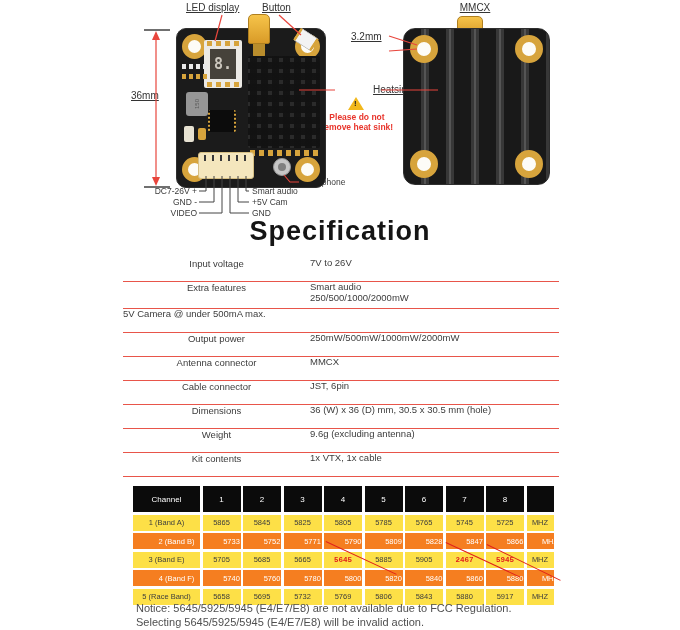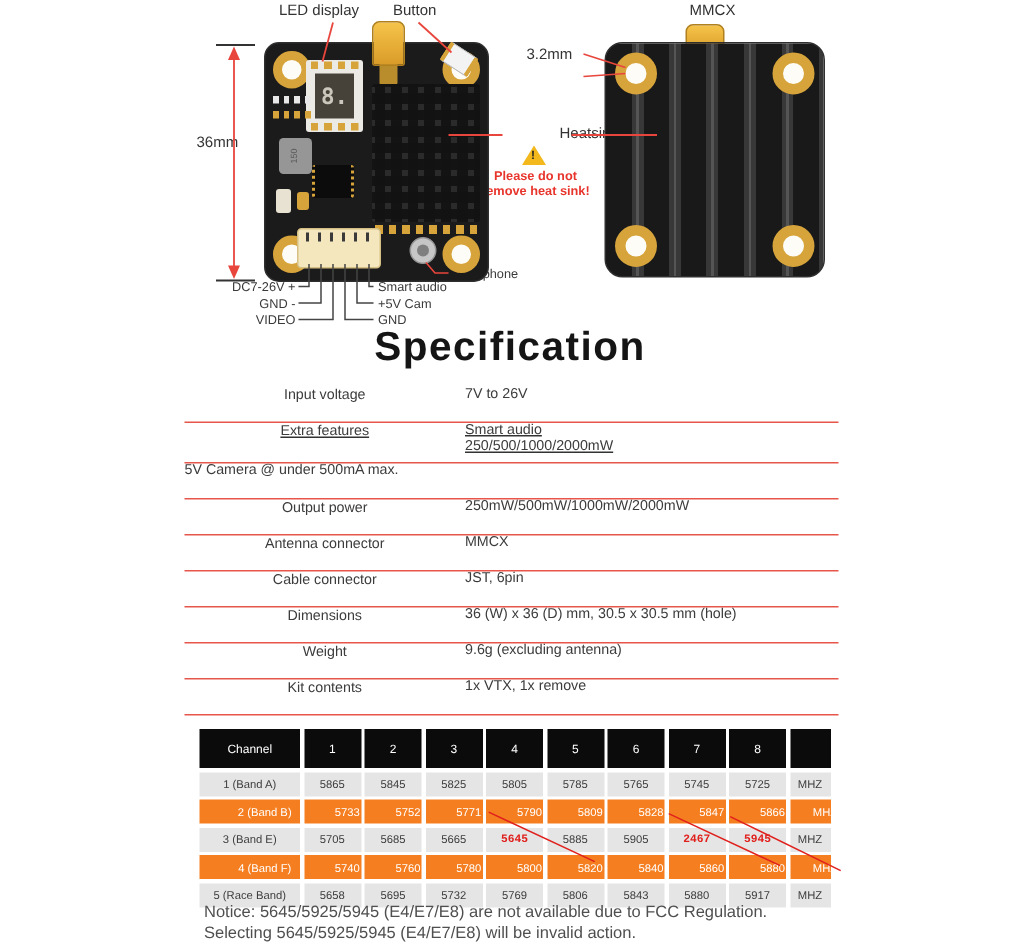--- a/index.html
+++ b/index.html
@@ -1,20 +1,20 @@
 <!DOCTYPE html>
 <html><head>
 <meta charset="utf-8">
 <style>
   html,body{margin:0;padding:0;background:#ffffff;}
   #stage{
     position:relative; width:680px; height:630px; overflow:hidden;
     background:#ffffff; font-family:"Liberation Sans", sans-serif; color:#333;
   }
-  .lbl{position:absolute; font-size:10px; color:#333; white-space:nowrap; line-height:11px;}
+  .lbl{position:absolute; font-size:10px; color:#333; white-space:nowrap; line-height:11px;text-decoration:underline;}
   .lbl-sm{position:absolute; font-size:8.5px; color:#3a3a3a; white-space:nowrap; line-height:10px;}
   .pin-left{width:66px; text-align:right;}
   .pre{white-space:pre-line;}
 
   
   .pcb{position:absolute; background:#1b1b1b; border:1px solid #2f2f2f; border-radius:10px;}
   .hole{position:absolute; width:13px; height:13px; border:6px solid #d7a43c; border-radius:50%; background:#fdfcf7;}
   .sevenseg{position:absolute; left:204px; top:40px; width:38px; height:48px; background:#eceae5; border-radius:2px;}
   .sevenseg .pads{position:absolute; left:3px; right:3px; height:5px;
      background:repeating-linear-gradient(90deg,#d7a43c 0 5px, transparent 5px 9px);}
@@ -65,31 +65,31 @@
   .warn-text{position:absolute; left:312px; top:112px; width:90px; text-align:center;
      font-size:8.5px; font-weight:bold; color:#e8352c; line-height:10px;}
 
   
   .title{position:absolute; left:0; top:216px; width:680px; text-align:center;
      font-size:27px; font-weight:bold; color:#151515; letter-spacing:1px;}
 
   
   .spec{position:absolute; left:123px; top:258px; width:436px;}
   .spec-row{display:flex; height:23px; border-bottom:1px solid #e8554a;}
-  .spec-row.tall{height:26px;text-decoration:underline;}
+  .spec-row.tall{height:26px;}
   .spec-label{width:187px; text-align:center; font-size:9.5px; color:#3c3c3c;}
   .spec-value{flex:1; text-align:left; font-size:9.5px; color:#3c3c3c; line-height:10.5px;}
 
   
   .chtab{position:absolute; left:133px; top:486px; display:grid;
      grid-template-columns:67px repeat(8,38px) 27px;
      grid-template-rows:26px repeat(5,16px); gap:2.5px;}
   .chtab div{display:flex; align-items:center; justify-content:center; overflow:hidden;}
   .ch-h{background:#0b0b0b; color:#fff; font-size:8px;}
-  .r-blue{background:#e5e5e5; color:#3d3d3d; font-size:7.5px;}
+  .r-blue{background:#fde047; color:#3d3d3d; font-size:7.5px;}
   .r-orange{background:#f57e20; color:#fff; font-size:7.5px;padding-left:20px;}
   .crossed{color:#e0201c; font-weight:bold;font-family:Liberation Mono, monospace;}
   .slash{position:absolute; border-top:1.4px solid #e0201c; transform-origin:left top;}
 
   .notice{position:absolute; left:136px; top:602px; width:440px; font-size:11px; color:#4f4f4f; line-height:13.5px;}
 
   svg.overlay{position:absolute; left:0; top:0; pointer-events:none;}
 </style>
 </head>
 <body>
@@ -210,21 +210,21 @@
     <div class="spec-row">
       <div class="spec-label">Dimensions</div>
       <div class="spec-value">36 (W) x 36 (D) mm, 30.5 x 30.5 mm (hole)</div>
     </div>
     <div class="spec-row">
       <div class="spec-label">Weight</div>
       <div class="spec-value">9.6g (excluding antenna)</div>
     </div>
     <div class="spec-row">
       <div class="spec-label">Kit contents</div>
-      <div class="spec-value">1x VTX, 1x remove</div>
+      <div class="spec-value">1x VTX, 1x cable</div>
     </div>
   </div>
 
   <div class="chtab">
     <div class="ch-h">Channel</div>
     <div class="ch-h">1</div>
     <div class="ch-h">2</div>
     <div class="ch-h">3</div>
     <div class="ch-h">4</div>
     <div class="ch-h">5</div>

